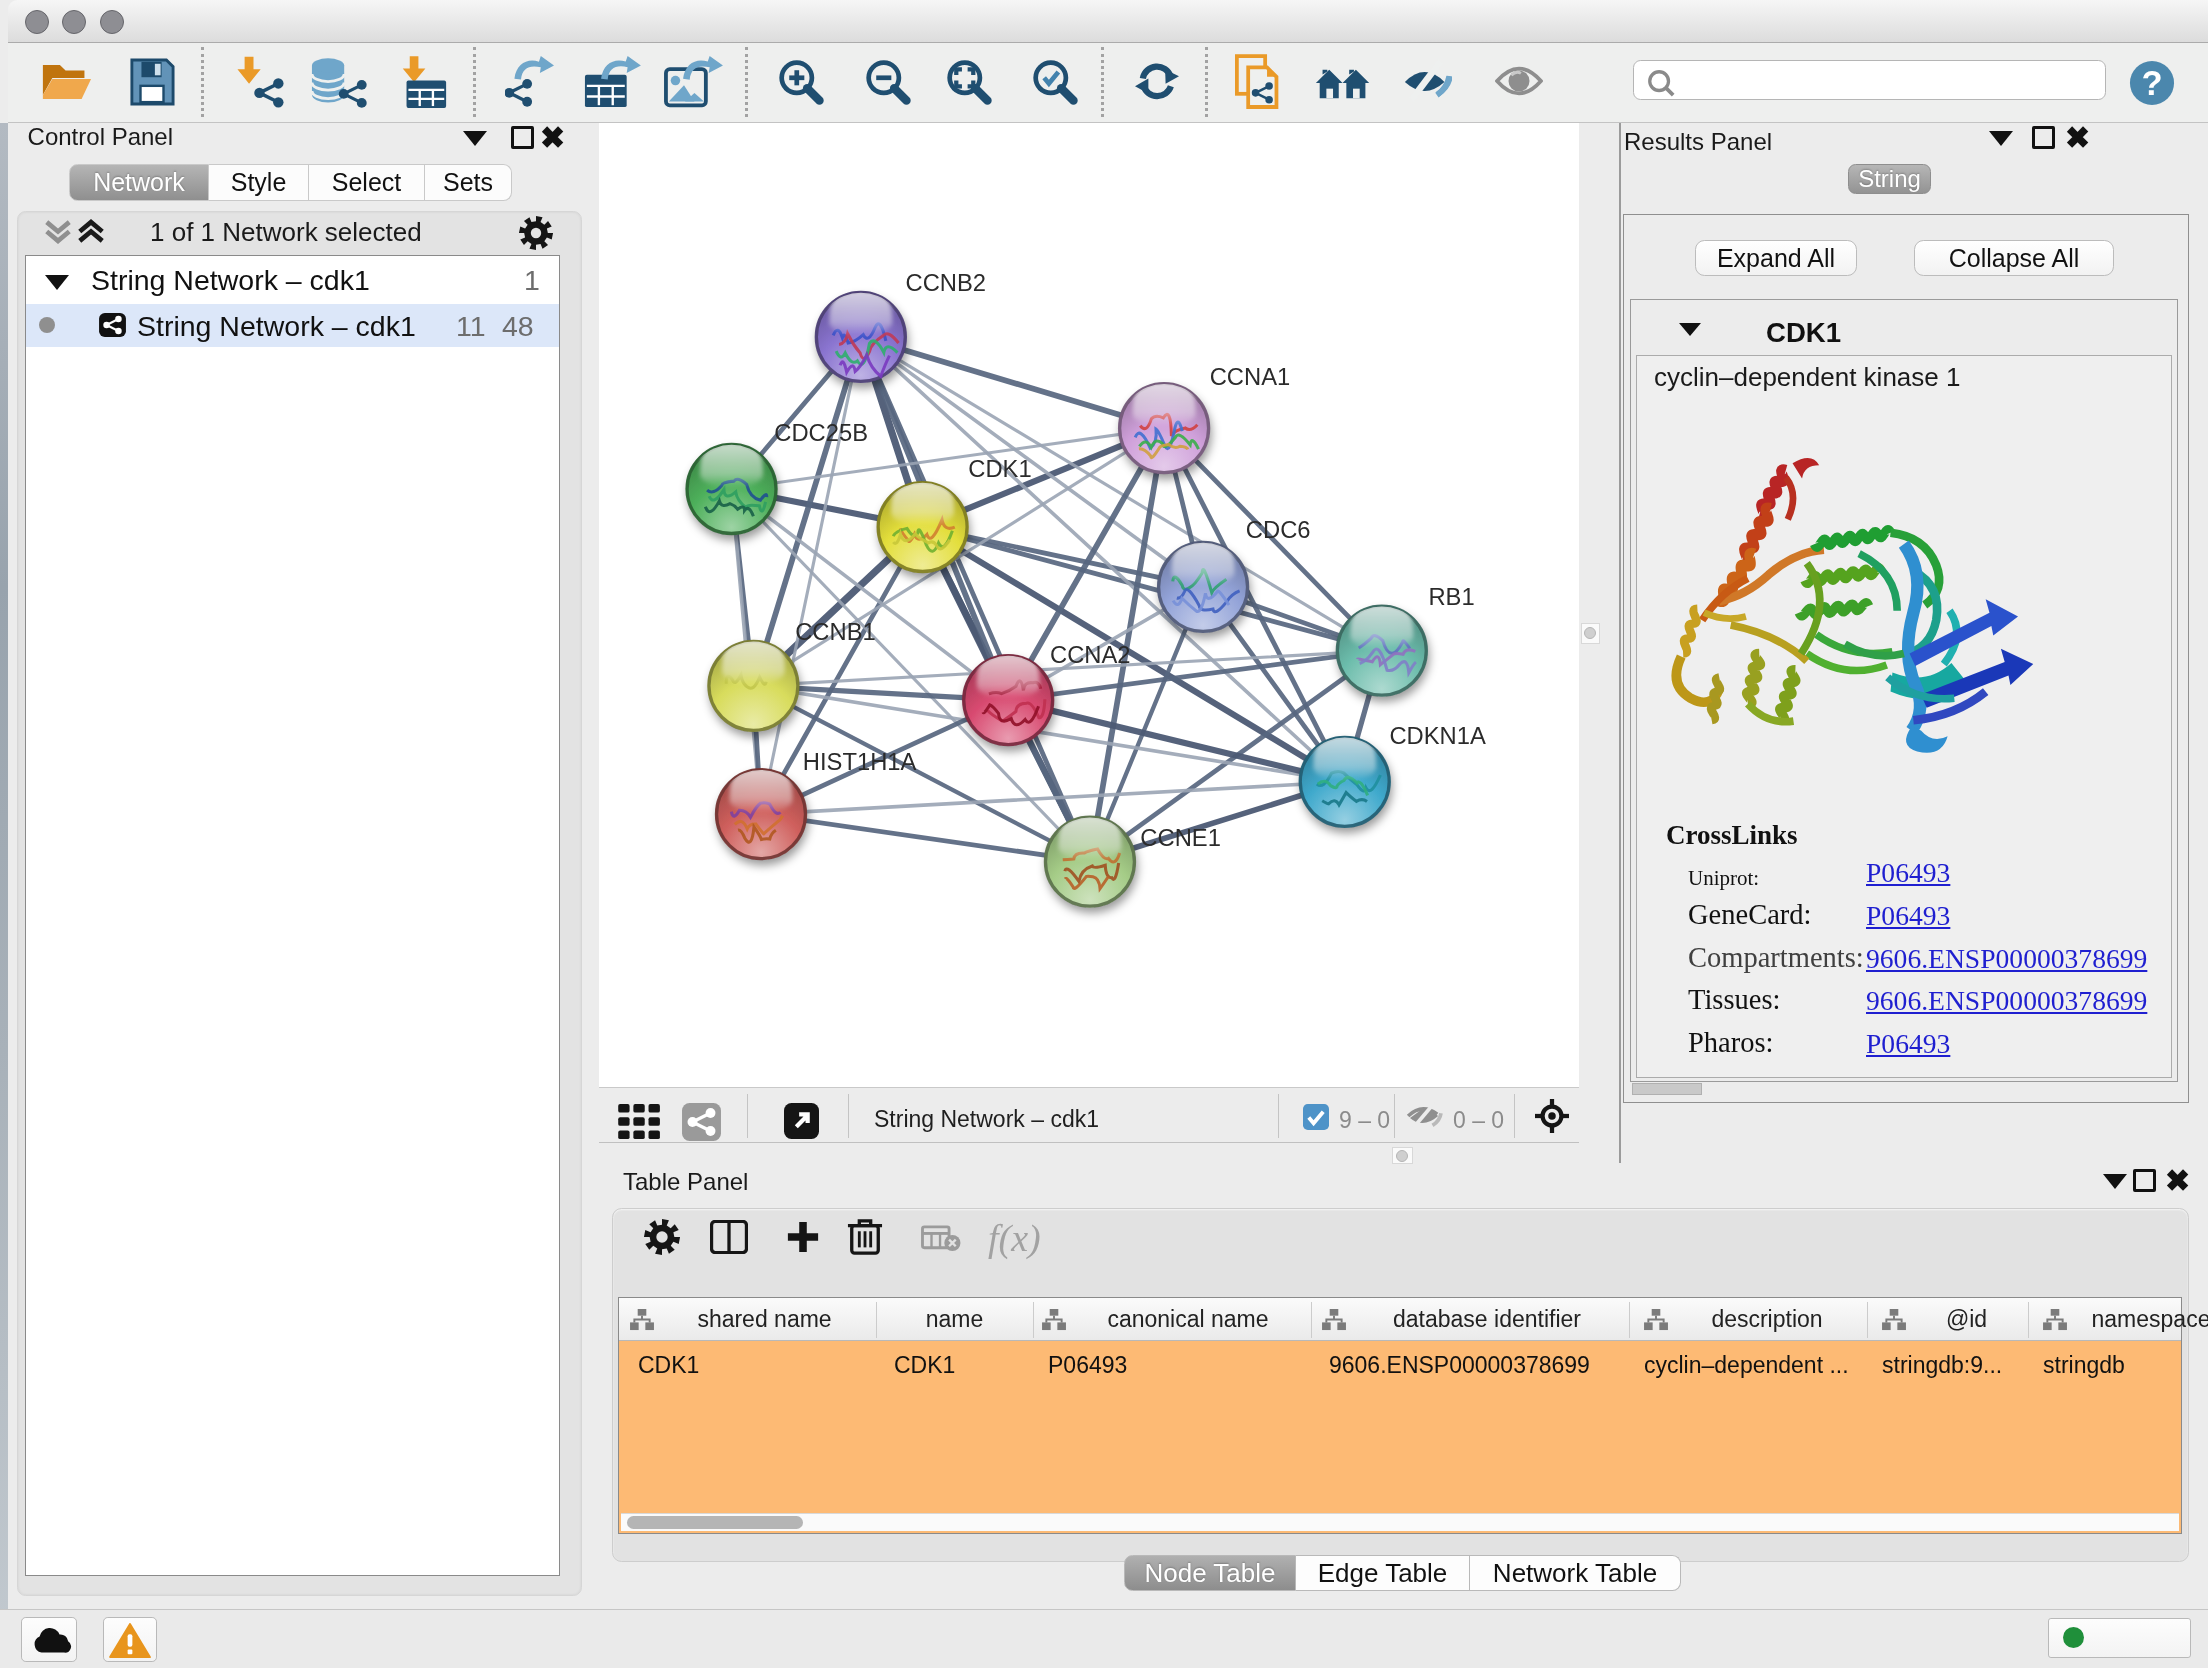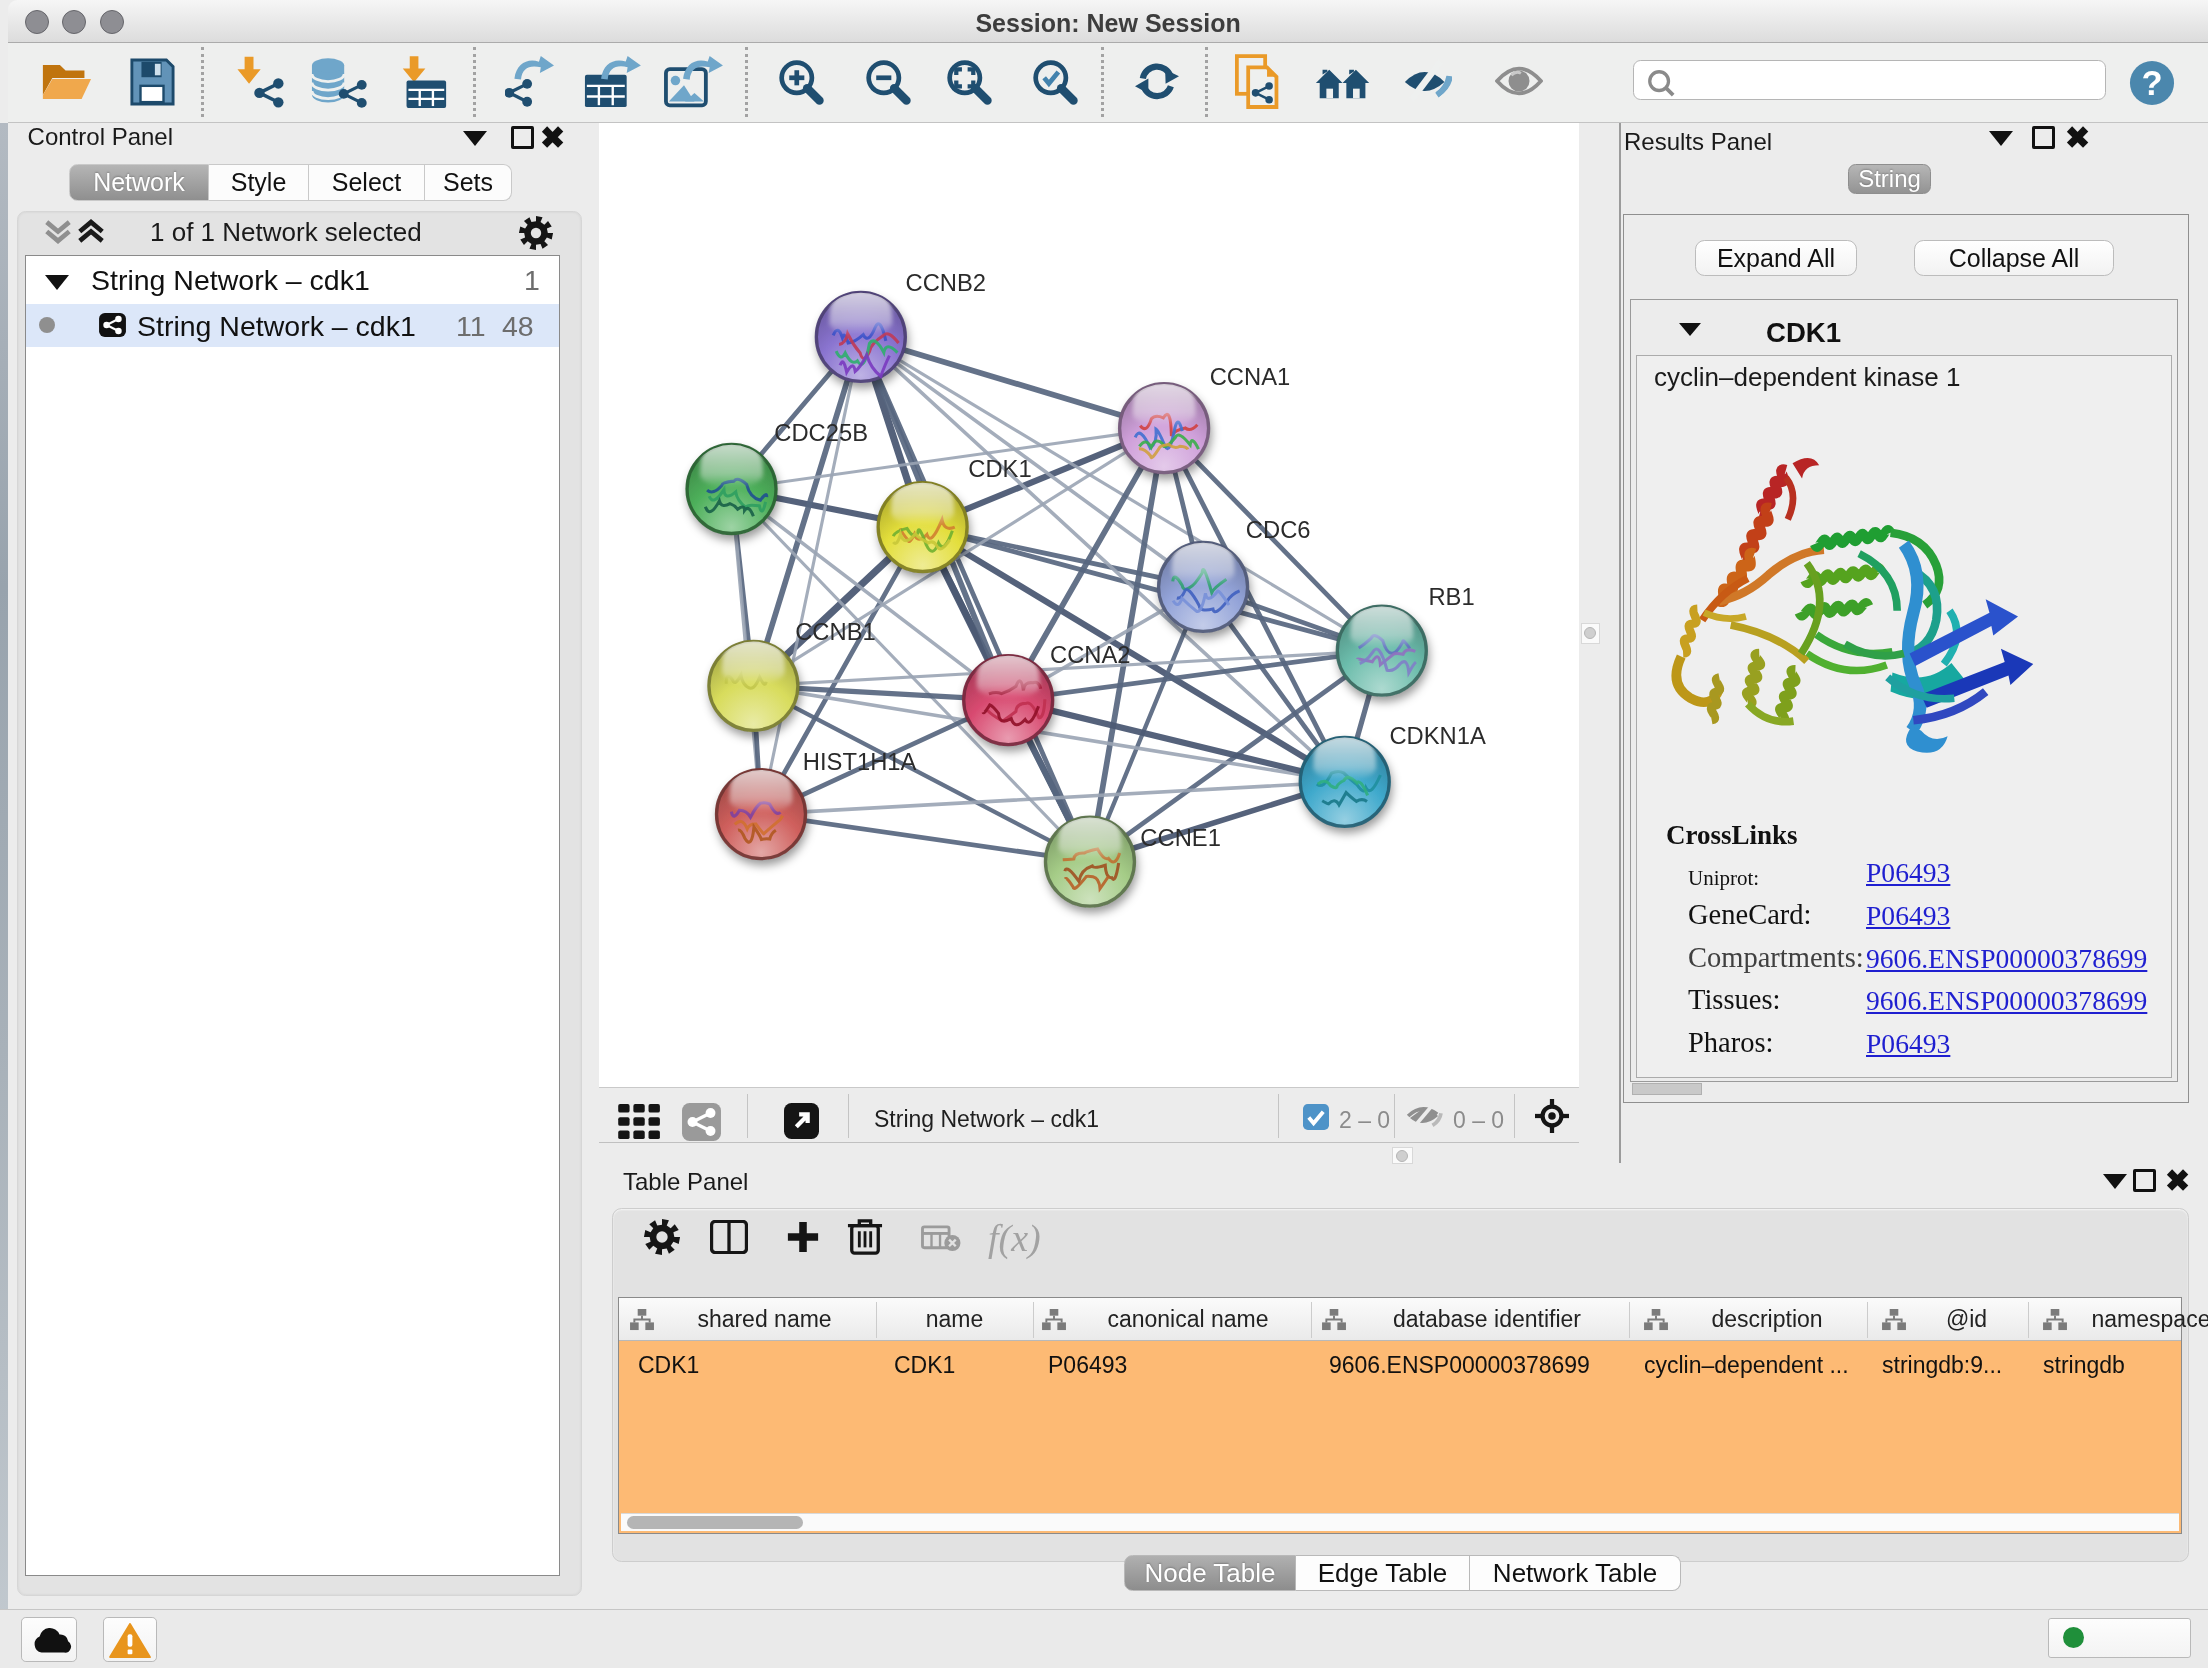--- a/index.html
+++ b/index.html
@@ -74,21 +74,20 @@
   .sbtn { position:absolute; background:linear-gradient(#fdfdfd,#f3f3f3); border:1.4px solid #b9b9b9; border-radius:4.8px; }
 </style>
 </head>
 <body>
 <div id="sliver" class="abs"></div>
 
 <div id="titlebar" class="abs">
   <div class="tl" style="left:17px;"></div>
   <div class="tl" style="left:54px;"></div>
   <div class="tl" style="left:92px;"></div>
-  <div id="wtitle">Session: New Session</div>
 </div>
 
 <div id="toolbar" class="abs">
 <svg class="abs" style="left:33px; top:16px;" width="51" height="42" viewBox="0 0 54 44">
       <path d="M2 6 L20 6 L26 12 L46 12 L46 20 L12 20 L2 38 Z" fill="#c0740e"></path>
       <path d="M12 21 L53 21 L43 42 L2 42 L2 38 Z" fill="#f0a84c"></path>
     </svg>
 <svg class="abs" style="left:121px; top:15px;" width="46" height="48" viewBox="0 0 48 50">
       <path d="M3 2 H39 L46 9 V48 H3 Z" fill="#6293b8" stroke="#1d4a6b" stroke-width="3"></path>
       <rect x="13" y="4" width="21" height="16" fill="#1d4a6b"></rect>
@@ -656,21 +655,21 @@
         <rect width="37" height="38" rx="8" fill="#151515"></rect>
         <path d="M13 25 L24 14 M16 12 h9 v9" stroke="#fff" stroke-width="4.5" fill="none"></path>
       </svg></div>
 <div class="vsep" style="left:249px;"></div>
 <div class="abs" style="left:275px; top:18px; font-size:23px; color:#1f1f1f;">String Network – cdk1</div>
 <div class="vsep" style="left:679px;"></div>
 <div class="abs" style="left:704px; top:16px;"><svg width="26" height="26" viewBox="0 0 27 27">
         <rect width="27" height="27" rx="5" fill="#4e93c8"></rect>
         <path d="M6 14 l5 6 l10 -12" stroke="#fff" stroke-width="4" fill="none"></path>
       </svg></div>
-<div class="abs" style="left:740px; top:19px; font-size:23px; color:#8b8b8b;">2 – 0</div>
+<div class="abs" style="left:740px; top:19px; font-size:23px; color:#8b8b8b;">9 – 0</div>
 <div class="vsep" style="left:795px;"></div>
 <div class="abs" style="left:807px; top:13.3px;"><svg width="38" height="30" viewBox="0 0 40 32">
         <path d="M2 16 Q 17 2 33 14" fill="none" stroke="#8f8f8f" stroke-width="4"></path>
         <path d="M4 18 Q 18 30 34 16 Q 25 8 15 10 Z" fill="#8f8f8f"></path>
         <line x1="30" y1="2" x2="8" y2="28" stroke="#ececec" stroke-width="4"></line>
         <path d="M28 26 Q 36 21 37 13" fill="none" stroke="#b9b9b9" stroke-width="4"></path>
       </svg></div>
 <div class="abs" style="left:854px; top:19px; font-size:23px; color:#8b8b8b;text-align:right;">0 – 0</div>
 <div class="vsep" style="left:915px;"></div>
 <div class="abs" style="left:936px; top:10.5px;"><svg width="34" height="34" viewBox="0 0 36 36">

